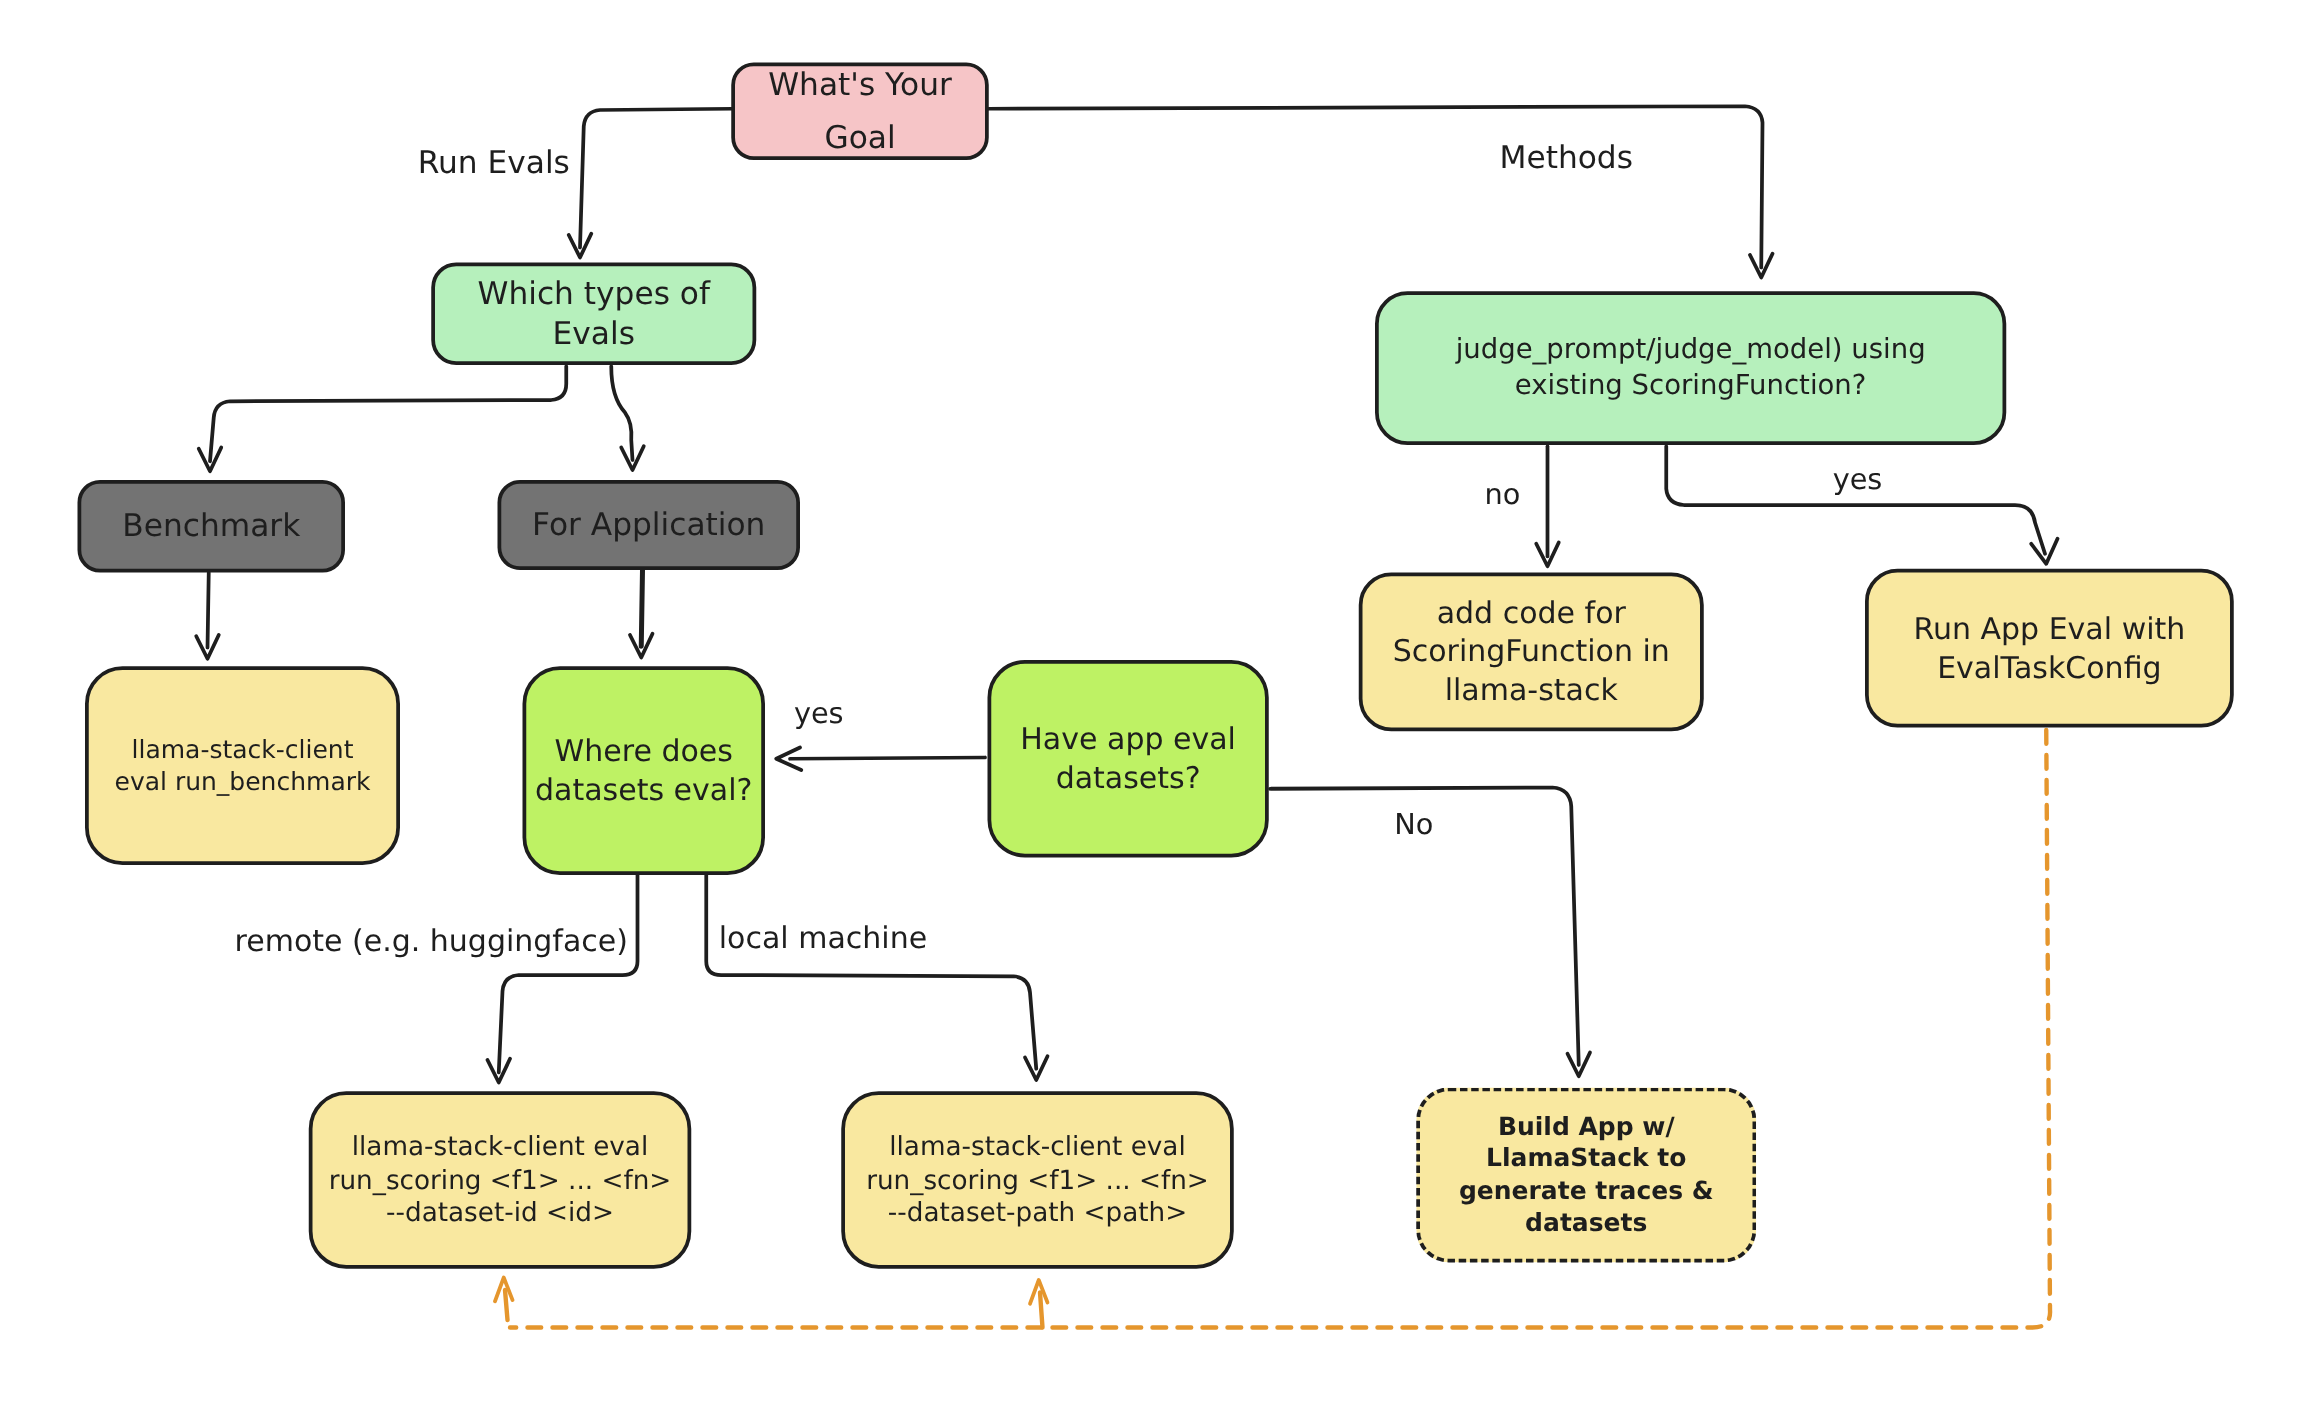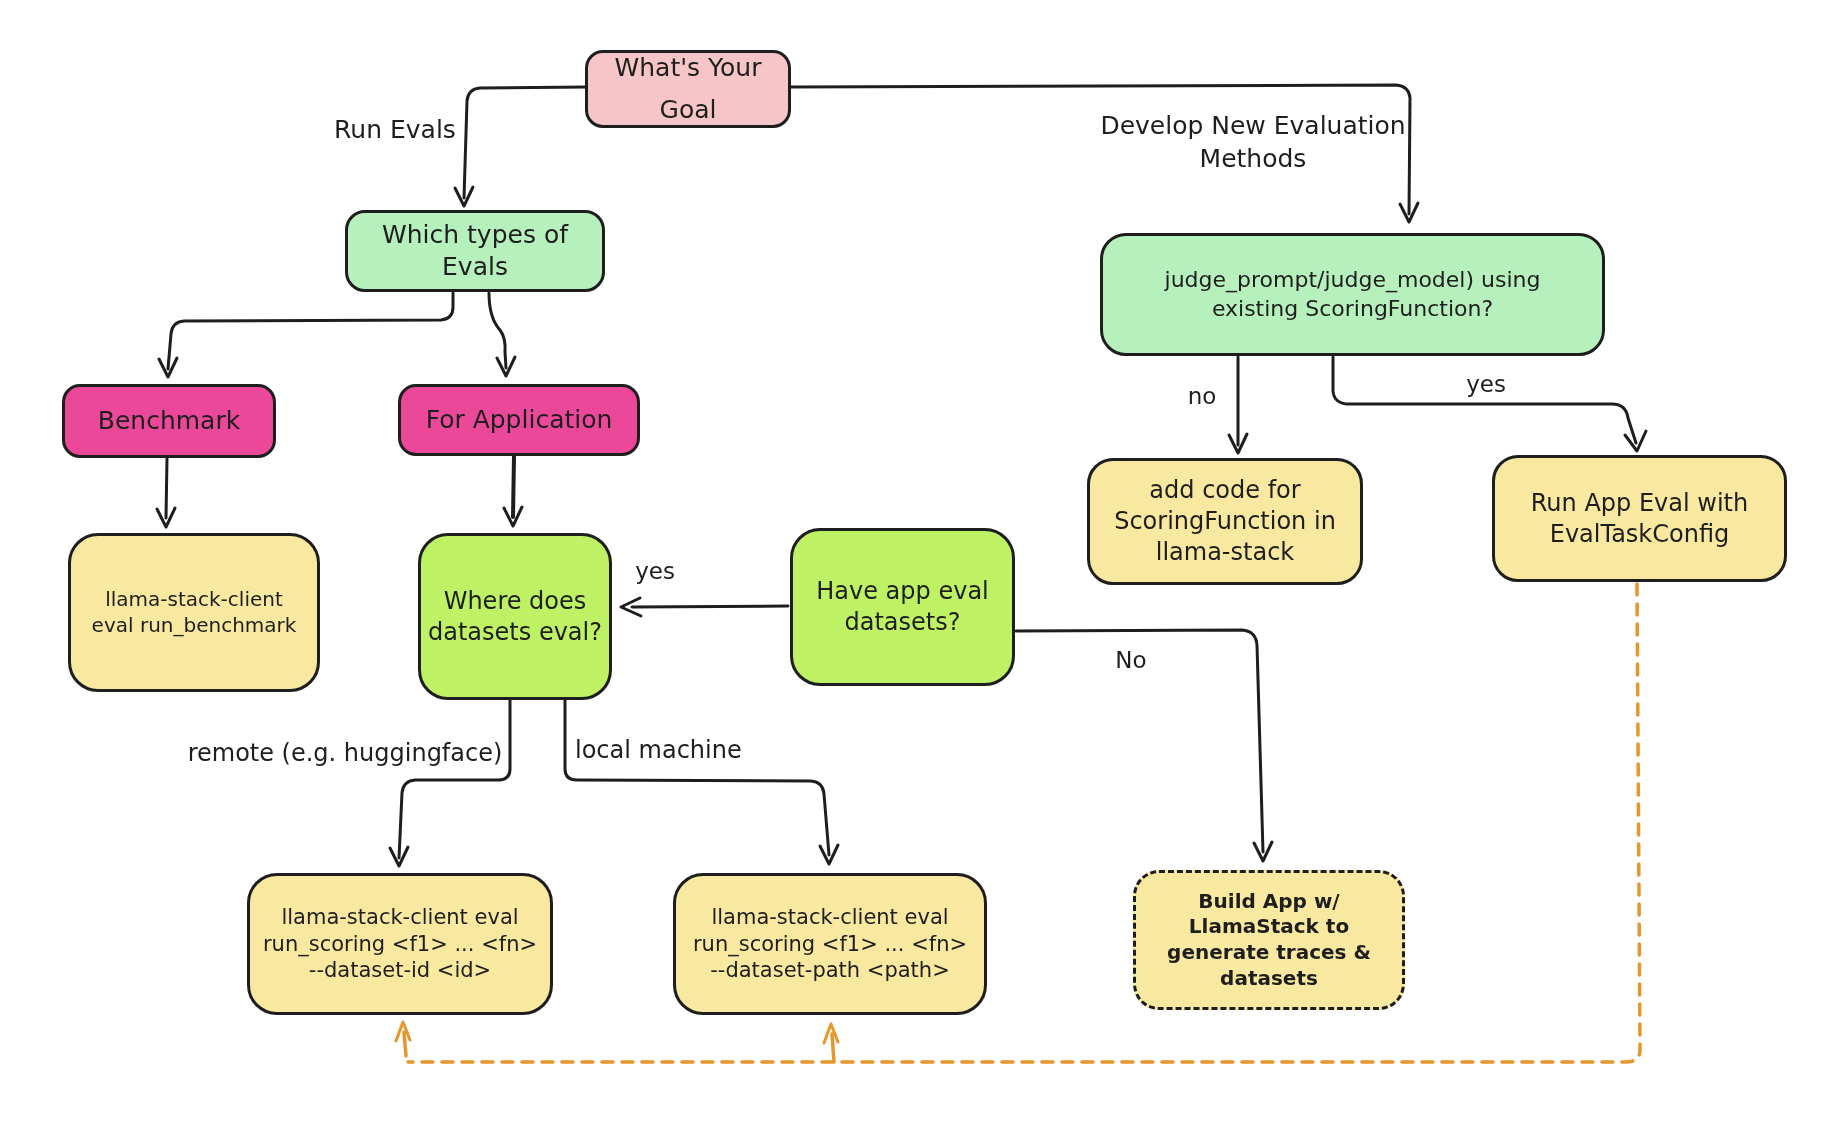--- a/index.html
+++ b/index.html
@@ -6,21 +6,21 @@
   body{position:relative;width:1840px;height:1124px;overflow:hidden;
        font-family:"DejaVu Sans", sans-serif;color:#1e1e1e;}
   #edges{position:absolute;left:0;top:0;width:1840px;height:1124px;pointer-events:none;}
   .node{position:absolute;box-sizing:border-box;border:3px solid #1e1e1e;
         display:flex;flex-direction:column;align-items:center;justify-content:center;
         text-align:center;line-height:1.28;font-size:24px;padding:2px 4px;}
   .pink{background:#f6c5c7;gap:10px;}
   .green{background:#b6f0bc;align-items:center;}
   .blue{background:#bef264;}
   .yellow{background:#f9e8a0;}
-  .white{background:#ec4899;}
+  .white{background:#737373;}
   .dashed{border-style:dashed;border-width:3.5px;font-weight:bold;}
   .f25{font-size:25px;}
   .f23{font-size:20px;}
   .f22{font-size:22px;}
   .f21{font-size:21px;}
   .elabel{position:absolute;text-align:center;font-size:25px;line-height:1.3;white-space:nowrap;}
   .elabel.small{font-size:23px;}
 </style>
 </head>
 <body>
@@ -136,21 +136,20 @@
 <div class="node yellow dashed f23" style="left:1133px;top:870px;width:272px;height:140px;border-radius:26px">
   <div>Build App w/</div>
   <div>LlamaStack to</div>
   <div>generate traces &amp;</div>
   <div>datasets</div>
 </div>
 
 <div class="elabel" style="left:325px;top:114px;width:140px">Run Evals</div>
 
 <div class="elabel" style="left:1098px;top:110px;width:310px">
-  <div>Develop New Evaluation</div>
   <div>Methods</div>
 </div>
 
 <div class="elabel small" style="left:1172px;top:382px;width:60px">no</div>
 
 <div class="elabel small" style="left:1456px;top:370px;width:60px">yes</div>
 
 <div class="elabel small" style="left:620px;top:557px;width:70px">yes</div>
 
 <div class="elabel small" style="left:1101px;top:646px;width:60px">No</div>

